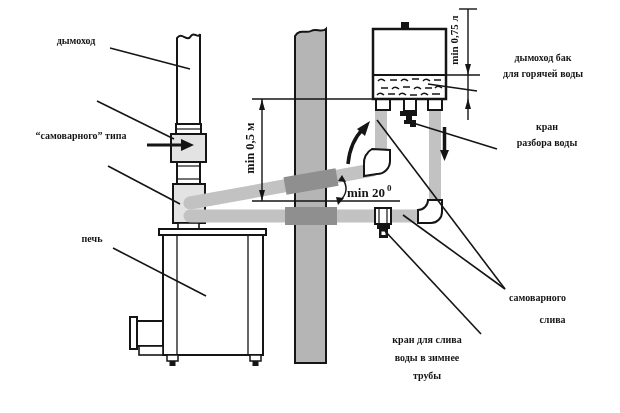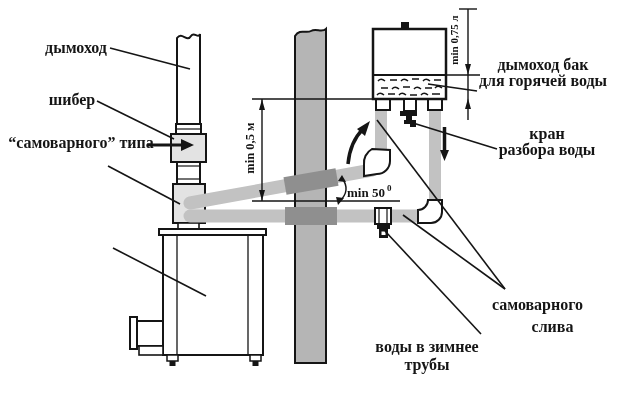--- a/index.html
+++ b/index.html
@@ -2,22 +2,22 @@
 <html><head>
 <meta charset="utf-8">
 <style>
   html,body{margin:0;padding:0;background:#fff;}
   #stage{
     position:relative;width:620px;height:413px;background:#ffffff;overflow:hidden;
     font-family:"Liberation Serif","DejaVu Serif",serif;color:#151515;
   }
   #diagram-svg{position:absolute;left:0;top:0;}
   .lbl{
-    position:absolute;font-weight:bold;font-size:16px;line-height:16px;
-    text-align:center;white-space:nowrap;color:#151515;margin-top:7px;
+    position:absolute;font-weight:bold;font-size:10px;line-height:16px;
+    text-align:center;white-space:nowrap;color:#151515;
   }
   .lbl .row{display:block;}
   .dim{
     position:absolute;font-weight:bold;text-align:center;color:#151515;
     white-space:nowrap;
   }
   .dim.rot{transform:rotate(-90deg);}
   #dim-height{left:206px;top:140px;width:90px;height:16px;font-size:12.5px;}
   #dim-volume{left:421px;top:33px;width:68px;height:14px;font-size:11px;}
   #dim-angle{left:347px;top:183px;font-size:13px;}
@@ -179,46 +179,47 @@
       <line x1="477" y1="91" x2="428" y2="84"></line>
       <line x1="497" y1="149" x2="413" y2="123"></line>
       <line x1="505" y1="289" x2="377" y2="120"></line>
       <line x1="505" y1="289" x2="403" y2="215"></line>
       <line x1="481" y1="334" x2="385" y2="231"></line>
     </g>
   </svg>
 
   <div class="lbl" id="lbl-chimney">дымоход</div>
 
-  <div class="lbl" id="lbl-damper">шибер</div>
 
   <div class="lbl" id="lbl-hx">
     <span class="row">“самоварного” типа</span>
   </div>
 
+  <div class="lbl" id="lbl-stove">печь</div>
 
   <div class="lbl" id="lbl-tank">
     <span class="row">дымоход бак</span>
     <span class="row">для горячей воды</span>
   </div>
 
   <div class="lbl" id="lbl-tap">
     <span class="row">кран</span>
     <span class="row">разбора воды</span>
   </div>
 
   <div class="lbl" id="lbl-pipes-1">самоварного</div>
   <div class="lbl" id="lbl-pipes-2">слива</div>
 
   <div class="lbl" id="lbl-drain">
+    <span class="row">кран для слива</span>
     <span class="row">воды в зимнее</span>
     <span class="row">трубы</span>
   </div>
 
   <div class="dim rot" id="dim-height">min 0,5 м</div>
 
   <div class="dim rot" id="dim-volume">min 0,75 л</div>
 
   <div class="dim" id="dim-angle">
-    <span>min 50</span><sup>0</sup>
+    <span>min 20</span><sup>0</sup>
   </div>
 
 </div>
 
 </body></html>

